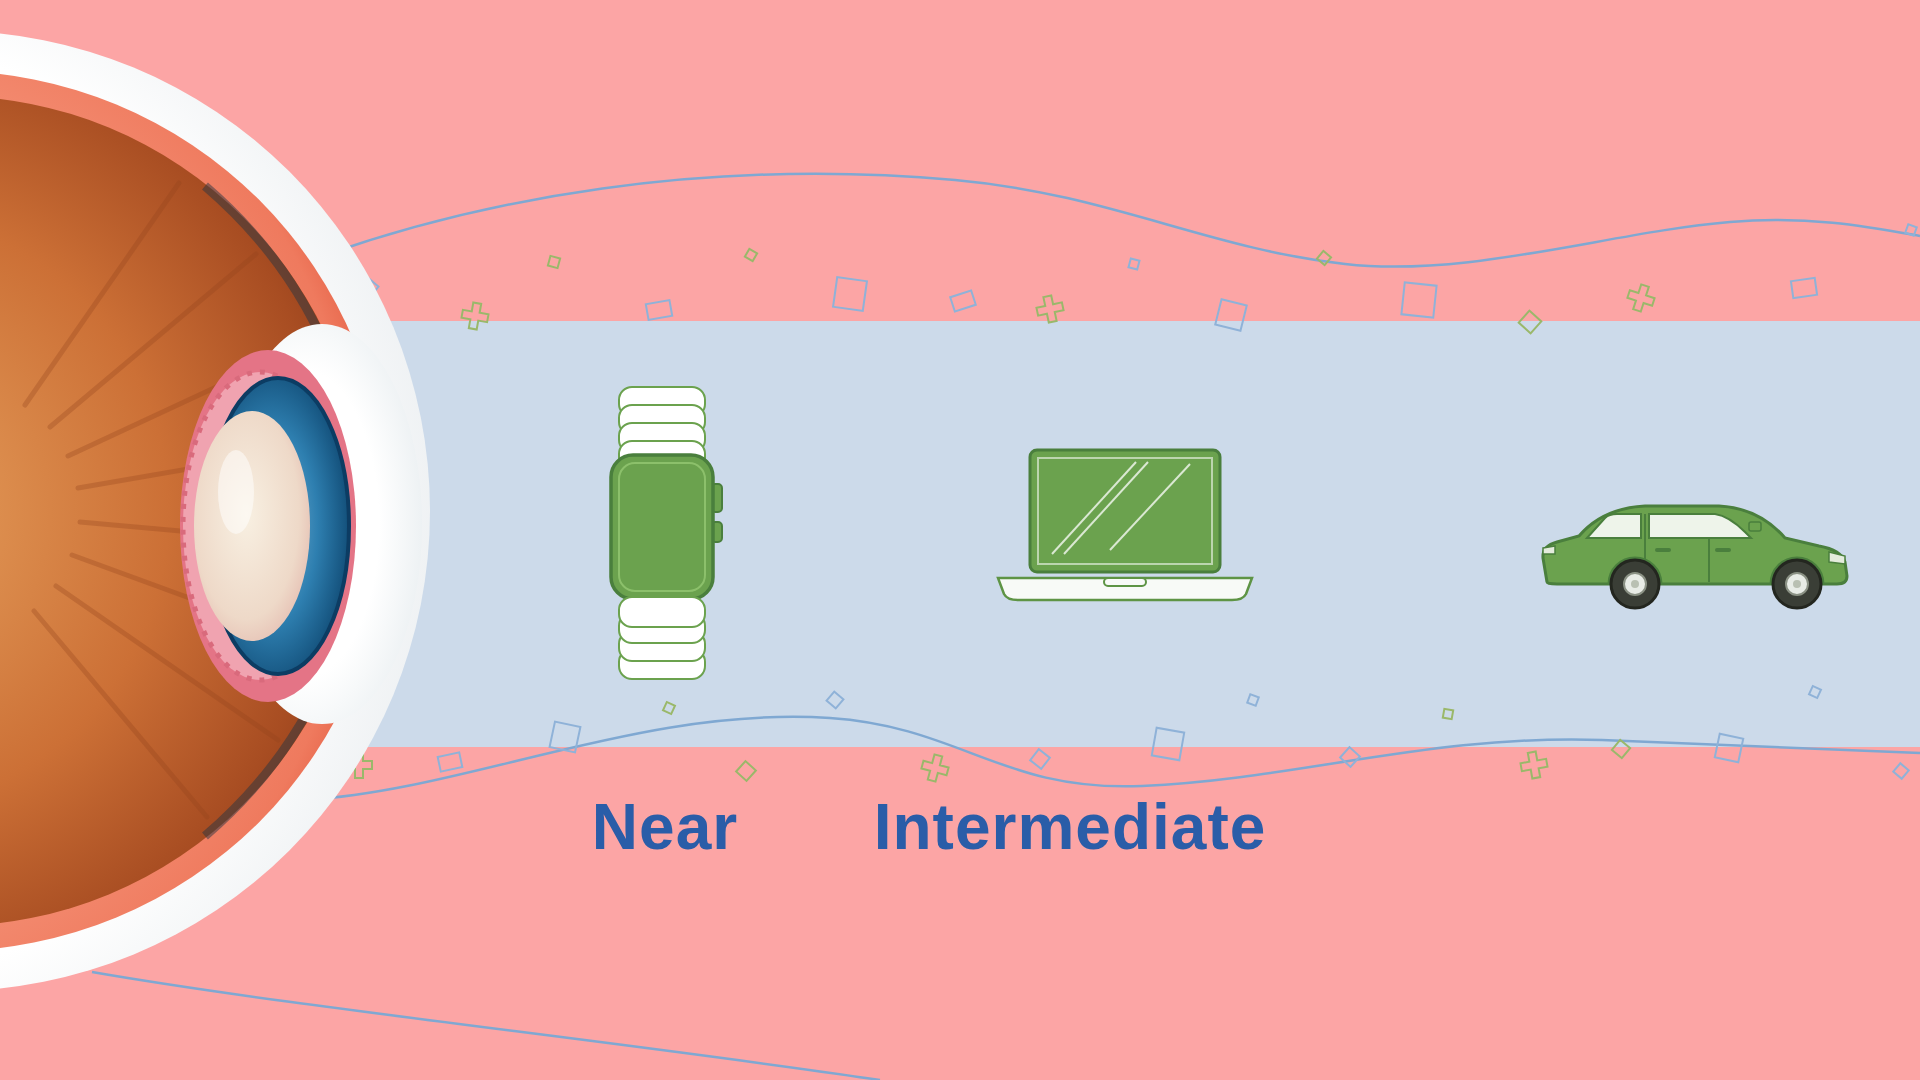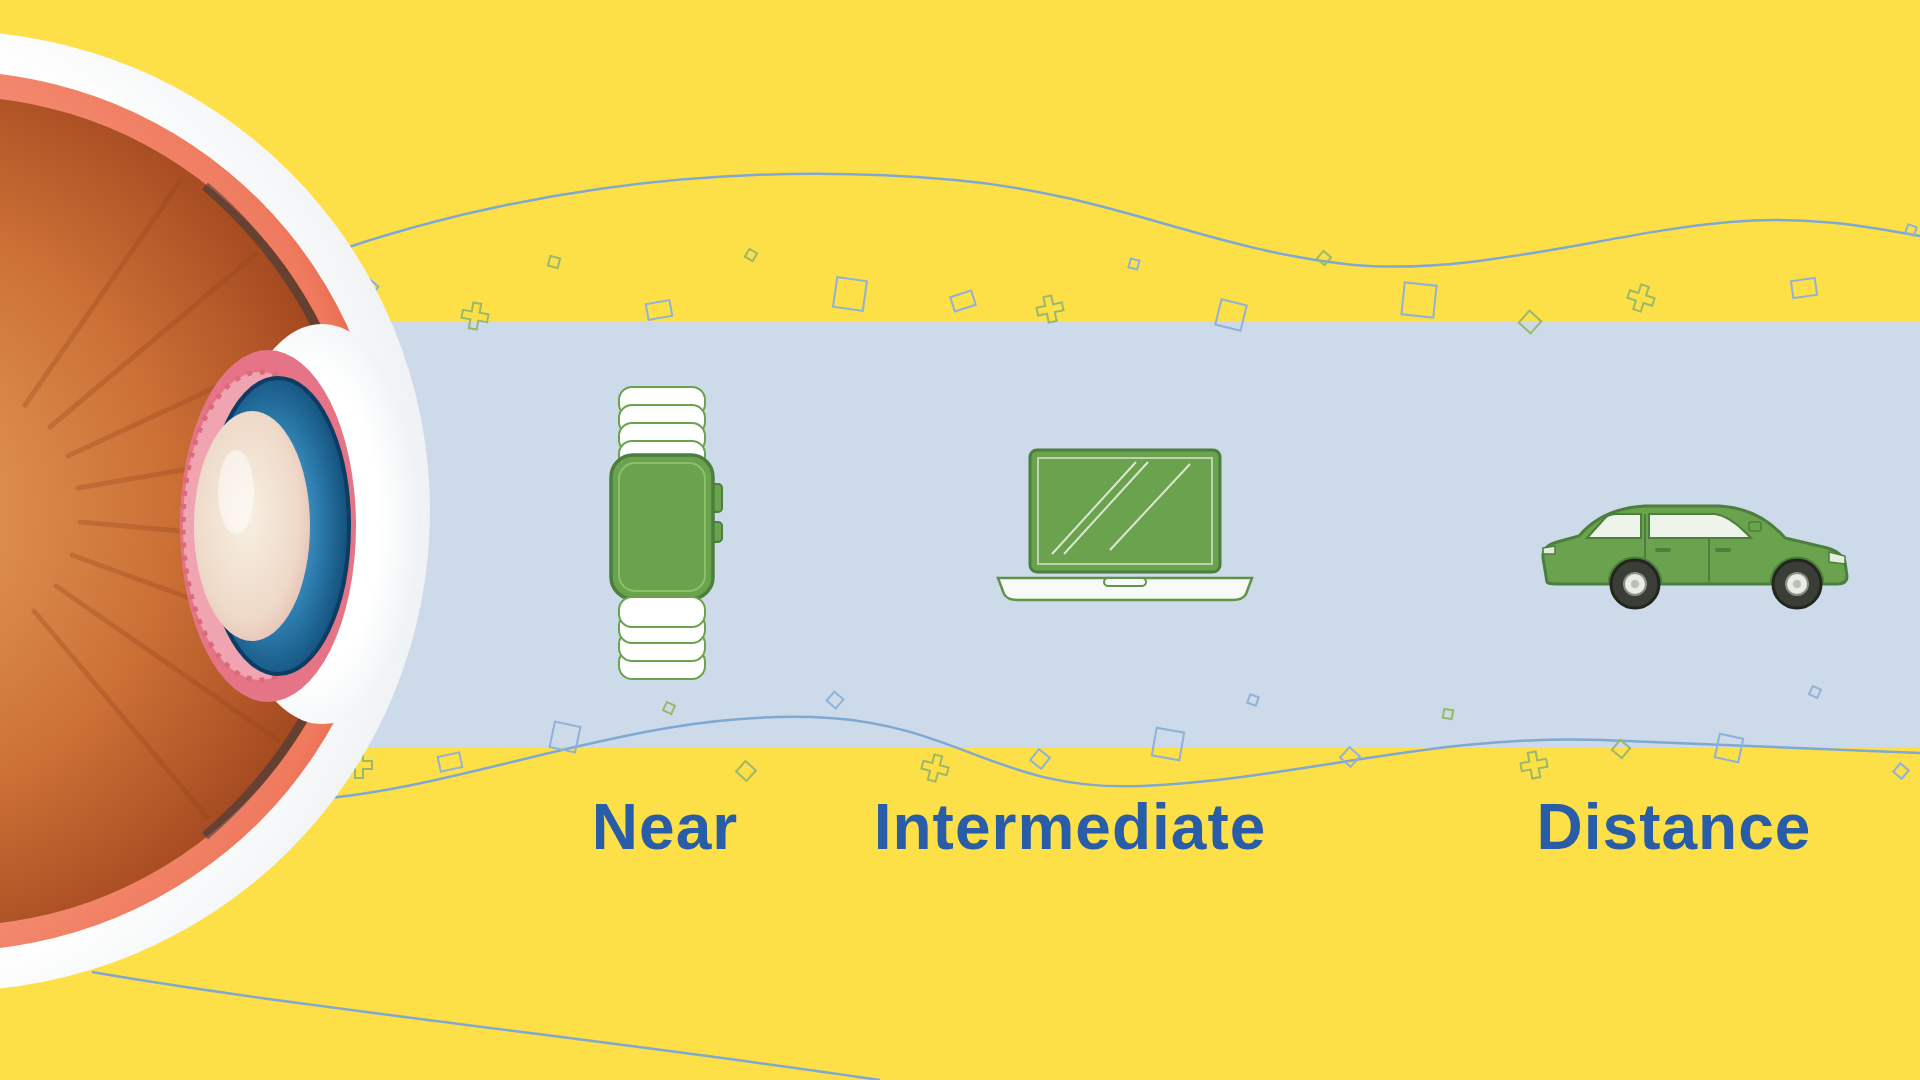--- a/index.html
+++ b/index.html
@@ -1,17 +1,17 @@
 <!DOCTYPE html>
 <html><head>
 <meta charset="utf-8">
 <style>
   html,body{margin:0;padding:0;background:#ffffff;}
   .stage{
-    position:relative;width:1920px;height:1080px;overflow:hidden;background:#fde047;
+    position:relative;width:1920px;height:1080px;overflow:hidden;background:#fca5a5;
     font-family:"Liberation Sans",sans-serif;
   }
   .band{position:absolute;left:300px;top:321px;width:1620px;height:426px;background:#ccdaea;z-index:1;}
   .decor{position:absolute;left:0;top:0;z-index:2;}
   .eye{position:absolute;left:0;top:0;z-index:3;}
   .icon{position:absolute;z-index:4;}
   .icon-watch{left:587px;top:385px;}
   .icon-laptop{left:990px;top:446px;}
   .icon-car{left:1523px;top:478px;}
   .label{
@@ -195,15 +195,14 @@
     </g>
     <g>
       <circle cx="274" cy="106" r="24" fill="#3a3e36" stroke="#23261f" stroke-width="3"></circle>
       <circle cx="274" cy="106" r="11" fill="#e8ece6" stroke="#8a9184" stroke-width="2"></circle>
       <circle cx="274" cy="106" r="4" fill="#b9c0b2"></circle>
     </g>
   </svg>
 
   <div class="label label-near">Near</div>
   <div class="label label-intermediate">Intermediate</div>
-  <div class="label label-distance">Distance</div>
 
 </div>
 
 </body></html>

